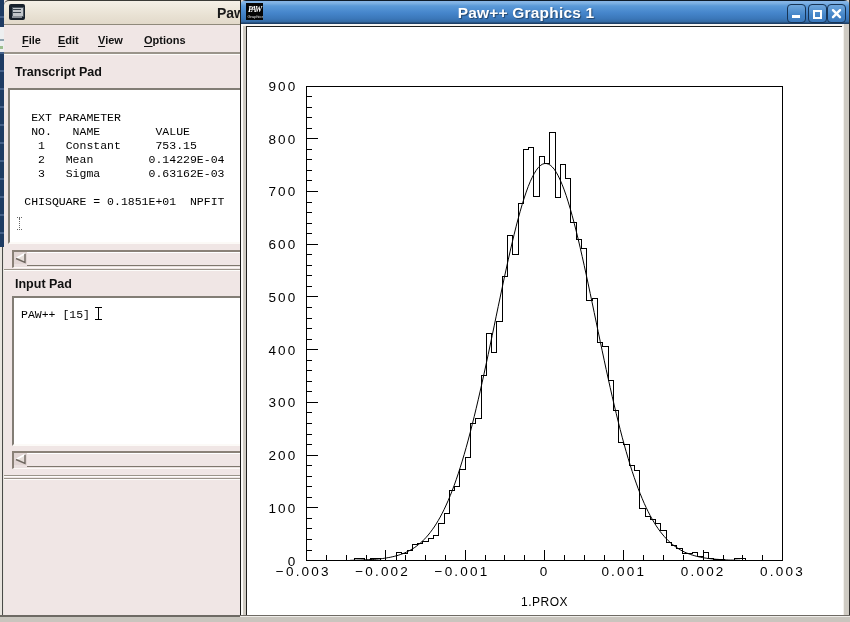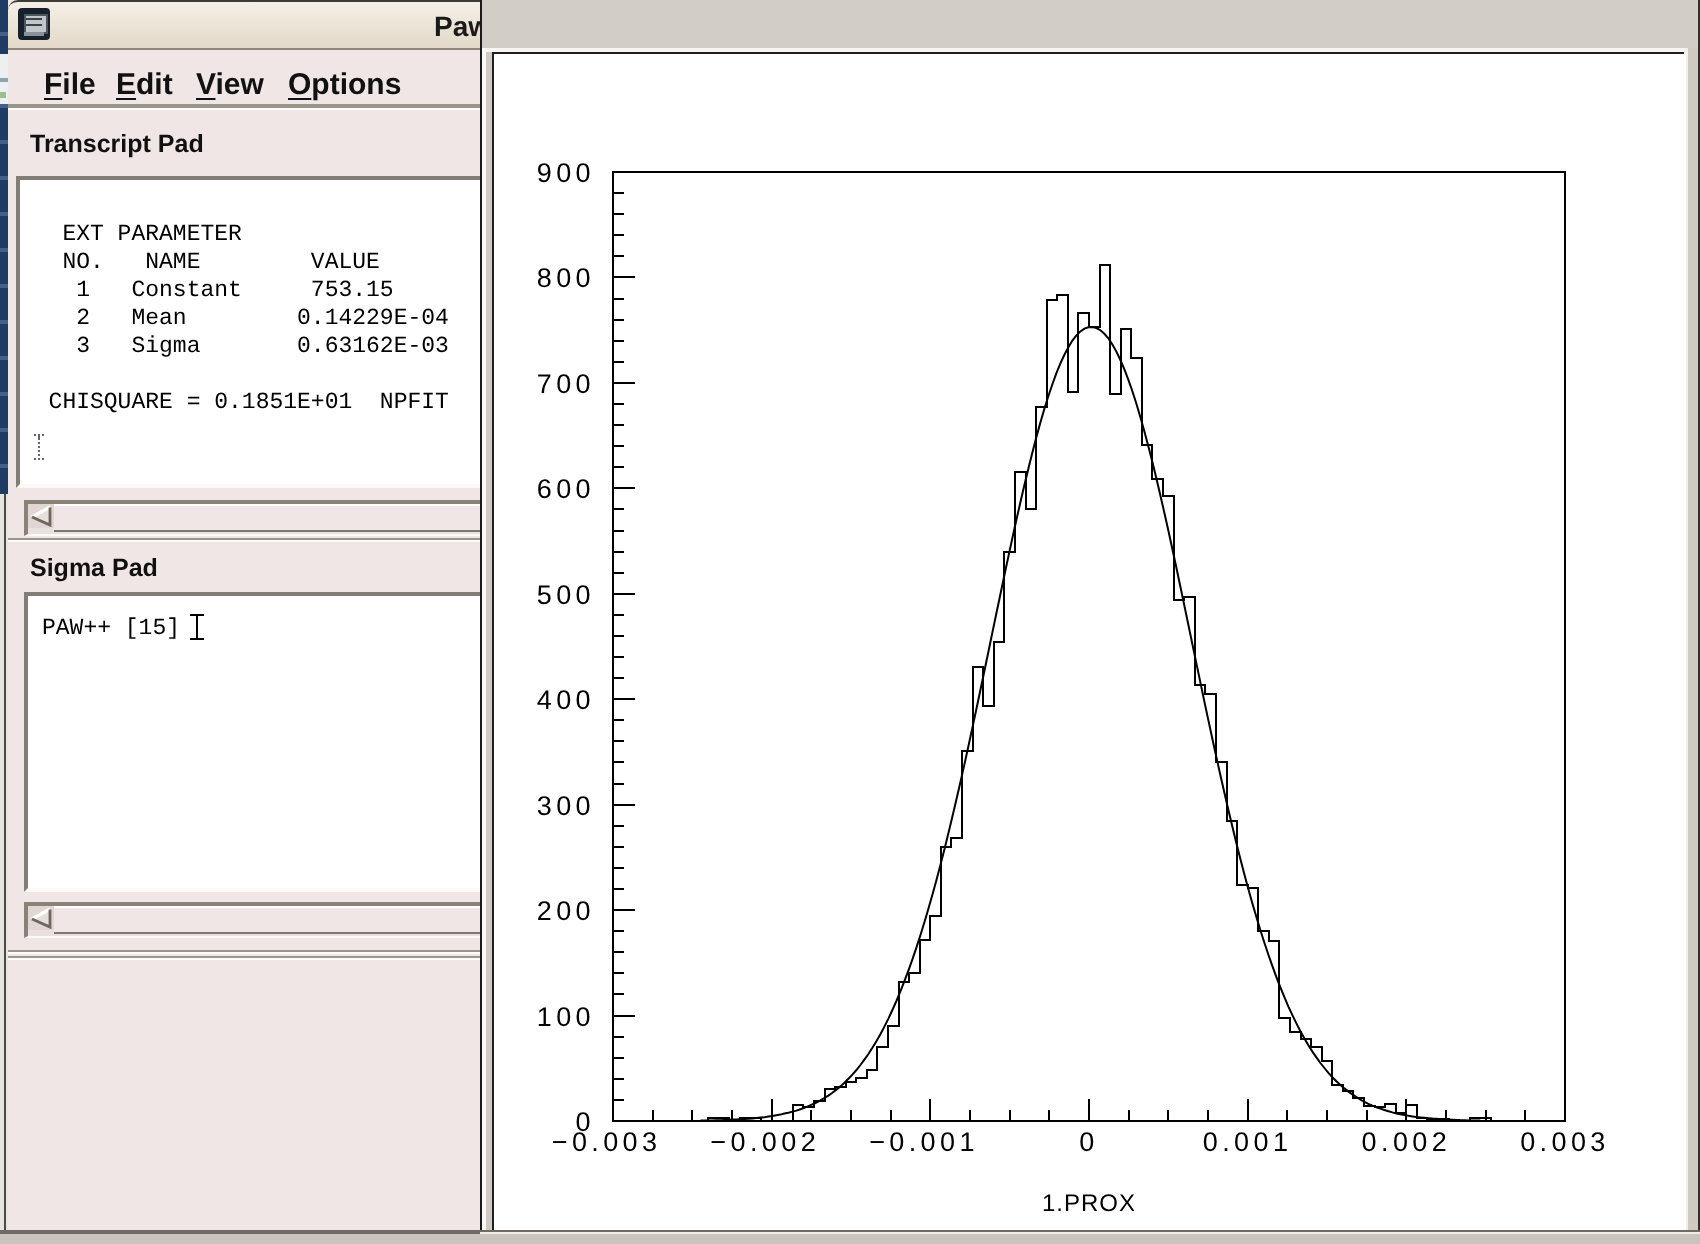--- a/index.html
+++ b/index.html
@@ -12,21 +12,21 @@
   border-bottom:1px solid #8F897B;}
 #licon{left:9px;top:4px;width:16px;height:16px;background:#17202B;border-radius:2px;}
 #licon .scr{position:absolute;left:2.5px;top:2.5px;width:10px;height:8px;background:#C2C6CB;border:1px solid #4A5560;}
 #licon .l1,#licon .l2{position:absolute;left:4px;width:8px;height:1px;background:#3A444E;}
 #licon .l1{top:5px} #licon .l2{top:8px}
 #licon .base{position:absolute;left:3px;bottom:2px;width:10px;height:2px;background:#8A9098;}
 #ltext{left:217px;top:5px;width:23px;height:18px;font-weight:bold;font-size:14px;color:#1a1a1a;overflow:hidden;}
 #lborder-left{left:0;top:0;width:4px;height:616px;background:#E8E4DE;}
 #lborder-left2{left:2px;top:24px;width:1px;height:592px;background:#4A4A48;}
 
-#menubar{left:4px;top:25px;width:236px;height:27px;font-weight:bold;font-size:15px;color:#111;}
+#menubar{left:4px;top:25px;width:236px;height:27px;font-weight:bold;font-size:11px;color:#111;}
 #menubar span{position:absolute;top:9px;}
 #menubar u{text-decoration-thickness:1px;text-underline-offset:2px;}
 #menusep{left:4px;top:52px;width:236px;height:2px;background:#9A948A;border-bottom:1px solid #FDFCFA;}
 
 .seclabel{font-weight:bold;font-size:12.5px;color:#111;}
 
 .sunk{background:#fff;border-top:2px solid #827D75;border-left:2px solid #827D75;
   border-bottom:2px solid #FCFAF7;border-right:2px solid #FCFAF7;}
 #transcript{left:8px;top:88px;width:238px;height:152px;}
 #tpre,#ipre{font-family:"Liberation Mono",monospace;font-size:11.5px;line-height:14px;color:#000;margin:0;white-space:pre;}
@@ -127,21 +127,21 @@
         <span class="sbtn">
           <svg width="13" height="12">
             <path d="M11 1.5 L2 6.5 L11 10.5 Z" fill="#E6DED9"></path>
             <path d="M11 1.5 L2 6.5" stroke="#FFFFFF" stroke-width="1.6"></path>
             <path d="M2 6.5 L11 10.5 L11 1.8" stroke="#6E675F" stroke-width="1.4" fill="none"></path>
           </svg>
         </span>
         <span class="sthumb"></span>
       </div>
     <div class="abs groove" id="sep1"></div>
-    <div class="abs seclabel" style="left:15px;top:277px">Sigma Pad</div>
+    <div class="abs seclabel" style="left:15px;top:277px">Input Pad</div>
     <div class="abs sunk" id="inputbox">
         <pre id="ipre" style="padding:10px 0 0 7px">PAW++ [15]</pre>
       </div>
     <div class="abs ibeam" id="icursor">
         <b class="t"></b>
         <i></i>
         <b class="b"></b>
       </div>
     <div class="abs sbar" id="sb2">
         <span class="sbtn">
@@ -158,20 +158,39 @@
     <div class="abs" id="desk"></div>
     <div class="abs" id="deskicon">
         <i></i>
         <b></b>
       </div>
   </div>
 
   <div class="abs" id="rwin">
     <div class="abs" id="rb-leftdark0"></div>
     <div class="abs" id="rb-rightdark"></div>
+    <div id="rtitle">
+      <span id="rticon"><svg width="17" height="17">
+            <rect width="17" height="17" fill="#050505"></rect>
+            <text x="2" y="9" font-family="Liberation Serif" font-style="italic" font-weight="bold" font-size="8" fill="#fff">P<tspan dx="-1">A</tspan><tspan dx="-1">W</tspan></text>
+            <text x="1.5" y="14.5" font-family="Liberation Sans" font-size="4" fill="#e8e8e8">Graphics</text>
+          </svg></span>
+      <span id="rtext">Paw++ Graphics 1</span>
+      <span class="wbtn" id="btn-min">
+          <i></i>
+        </span>
+      <span class="wbtn" id="btn-max">
+          <i></i>
+        </span>
+      <span class="wbtn" id="btn-close">
+          <svg width="15" height="15">
+            <path d="M4 4.2 L11 11.2 M11 4.2 L4 11.2" stroke="#fff" stroke-width="2.4" stroke-linecap="round"></path>
+          </svg>
+        </span>
+    </div>
   </div>
   <div class="abs" id="rb-toplight"></div>
   <div class="abs" id="rb-topdark"></div>
   <div class="abs" id="rb-leftlight"></div>
   <div class="abs" id="rb-leftgrey"></div>
   <div class="abs" id="rb-leftdark"></div>
   <div class="abs" id="rb-rightlight"></div>
   <div class="abs" id="rb-rightgrey"></div>
   <div class="abs" id="rcanvas"><svg id="plot" width="596" height="589" viewBox="0 0 596 589">
 <g fill="none" stroke="#000" stroke-width="1" shape-rendering="crispEdges">

